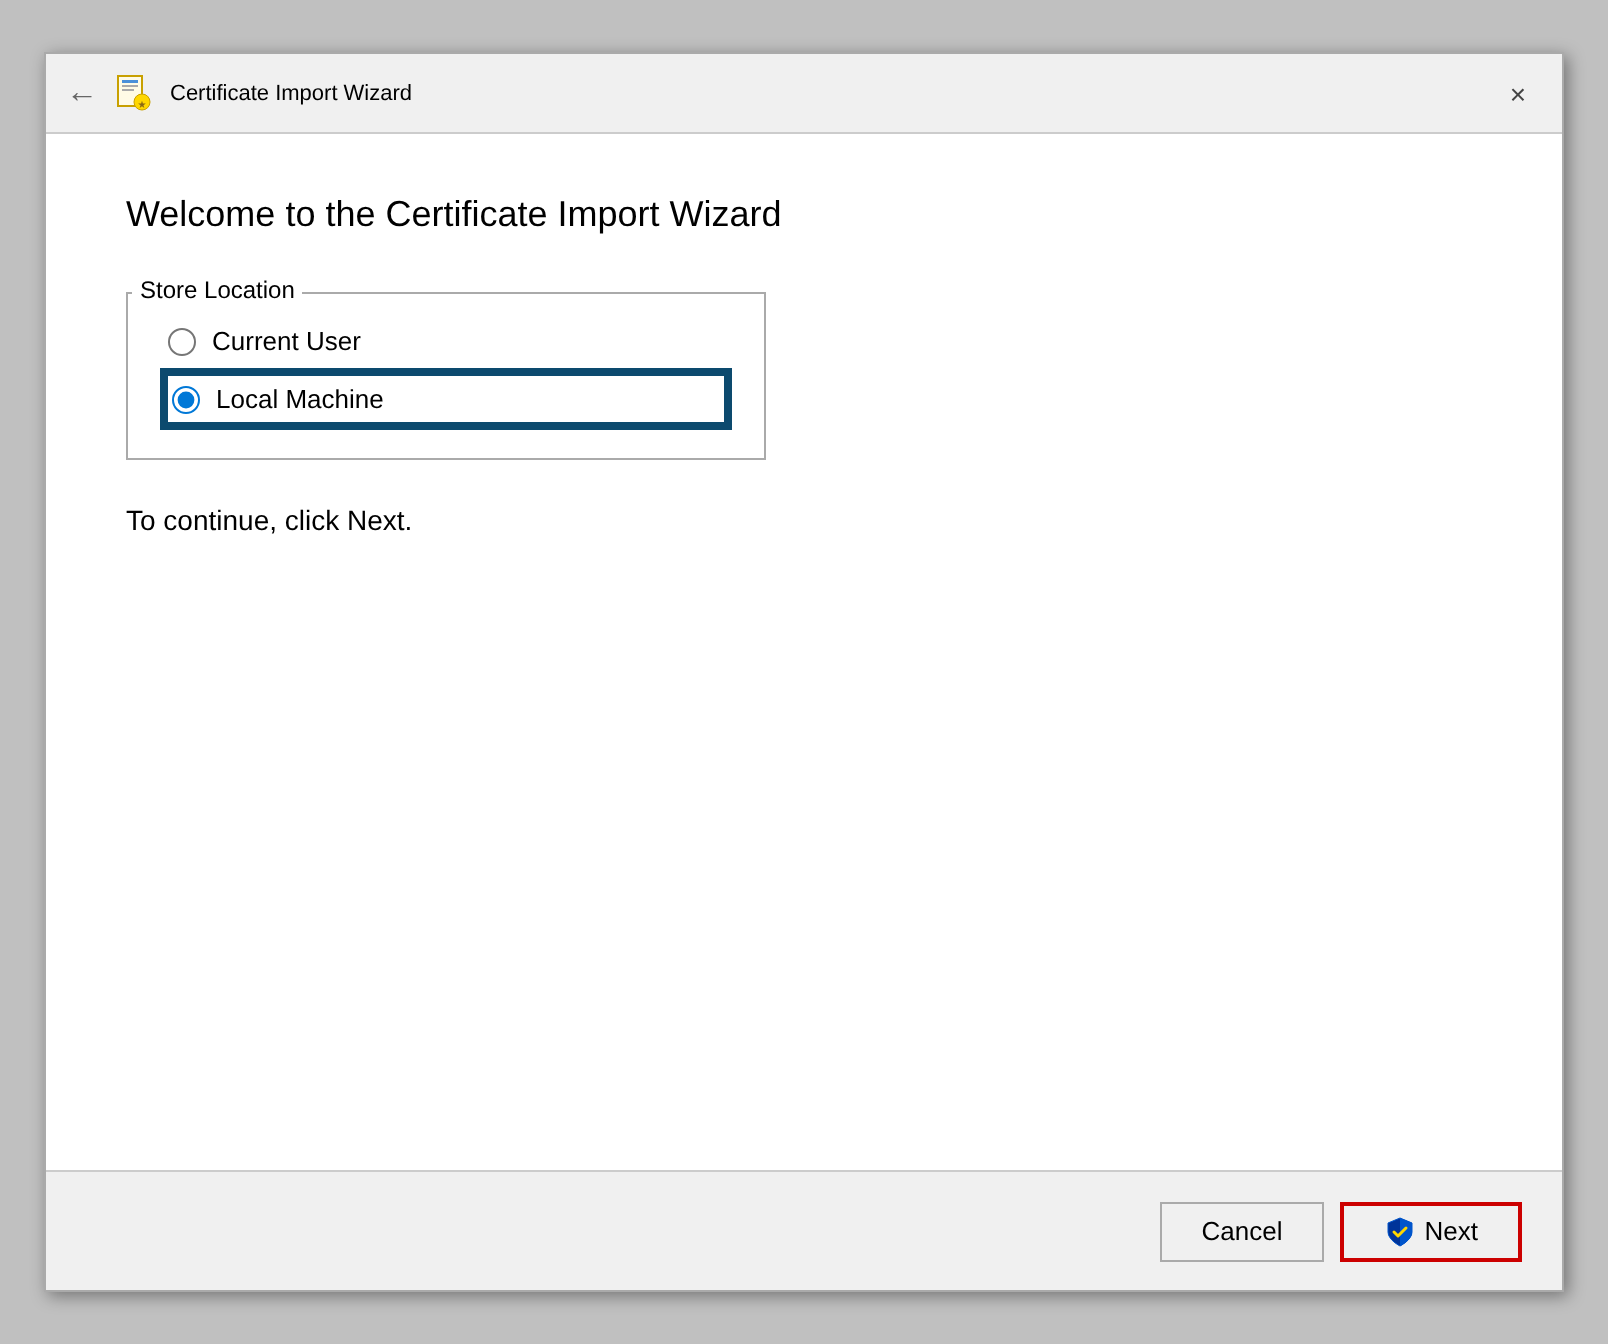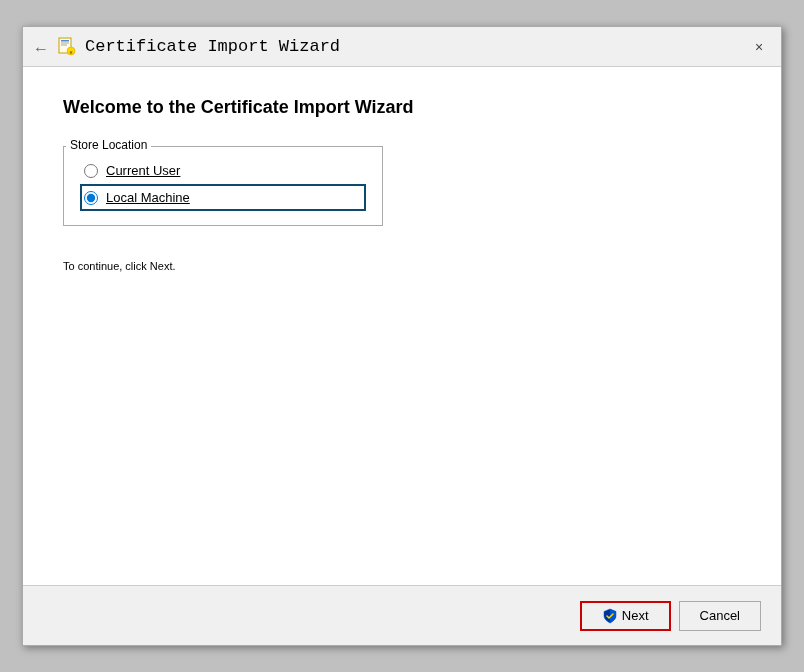--- a/index.html
+++ b/index.html
@@ -36,43 +36,42 @@
       display: flex;
       align-items: center;
       gap: 8px;
     }
     .back-arrow {
       font-size: 16px;
       color: #666;
       cursor: pointer;
     }
     .titlebar-title {
-      font-size: 17px;
-      color: #000;
-      font-family: Liberation Mono, monospace;
+      font-size: 11px;
+      color: #000;
     }
     .close-btn {
       width: 24px;
       height: 24px;
       display: flex;
       align-items: center;
       justify-content: center;
       cursor: pointer;
       font-size: 14px;
       color: #444;
     }
     .content {
       padding: 30px 40px 20px 40px;
       flex: 1;
       background: white;
       margin: 0;
     }
     .main-title {
       font-size: 18px;
-      font-weight: bold;
+      font-weight: normal;
       margin-bottom: 28px;
       color: #000;
     }
     .description {
       font-size: 13px;
       line-height: 1.6;
       margin-bottom: 20px;
       color: #000;
     }
     .store-location-group {
@@ -91,38 +90,37 @@
       padding: 0 4px;
       font-size: 12px;
       color: #000;
     }
     .radio-option {
       display: flex;
       align-items: center;
       gap: 8px;
       padding: 6px 4px;
       cursor: pointer;
-      text-decoration: underline;
     }
     .radio-option.selected {
-      border: 2px solid #0c4a6e;
+      border: 4px solid #0c4a6e;
       padding: 4px 2px;
     }
     .radio-input {
       width: 14px;
       height: 14px;
       accent-color: #0078d7;
       cursor: pointer;
     }
     .radio-label {
       font-size: 13px;
     }
     .continue-text {
-      font-size: 11px;
-      margin-top: 34px;
+      font-size: 14px;
+      margin-top: 22px;
     }
     .footer {
       background: #f0f0f0;
       border-top: 1px solid #ccc;
       display: flex;
       justify-content: flex-end;
       align-items: center;
       padding: 12px 20px;
       gap: 8px;
       height: 60px;
@@ -195,27 +193,27 @@
       <div class="radio-option selected">
         <input type="radio" class="radio-input" name="store-location" id="local-machine" checked="" style="">
         <label for="local-machine" class="radio-label">Local Machine</label>
       </div>
     </div>
 
     <p class="continue-text">To continue, click Next.</p>
   </div>
 
   <div class="footer">
+    <button class="btn">
+      <span>Cancel</span>
+    </button>
     <button class="btn btn-next">
 
       <svg class="shield-icon" viewBox="0 0 16 16" xmlns="http://www.w3.org/2000/svg">
         <path d="M8 1 L14 3.5 L14 8 C14 12 8 15 8 15 C8 15 2 12 2 8 L2 3.5 Z" fill="#003399" stroke="#0055cc" stroke-width="0.5"></path>
         <path d="M8 1 L14 3.5 L14 8 C14 12 8 15 8 15" fill="#0055cc"></path>
         <path d="M5 8 L7 10 L11 6" stroke="#ffd700" stroke-width="1.5" fill="none" stroke-linecap="round" stroke-linejoin="round"></path>
       </svg>
       <span>Next</span>
     </button>
-    <button class="btn">
-      <span>Cancel</span>
-    </button>
   </div>
 
 </div>
 
 </body></html>

